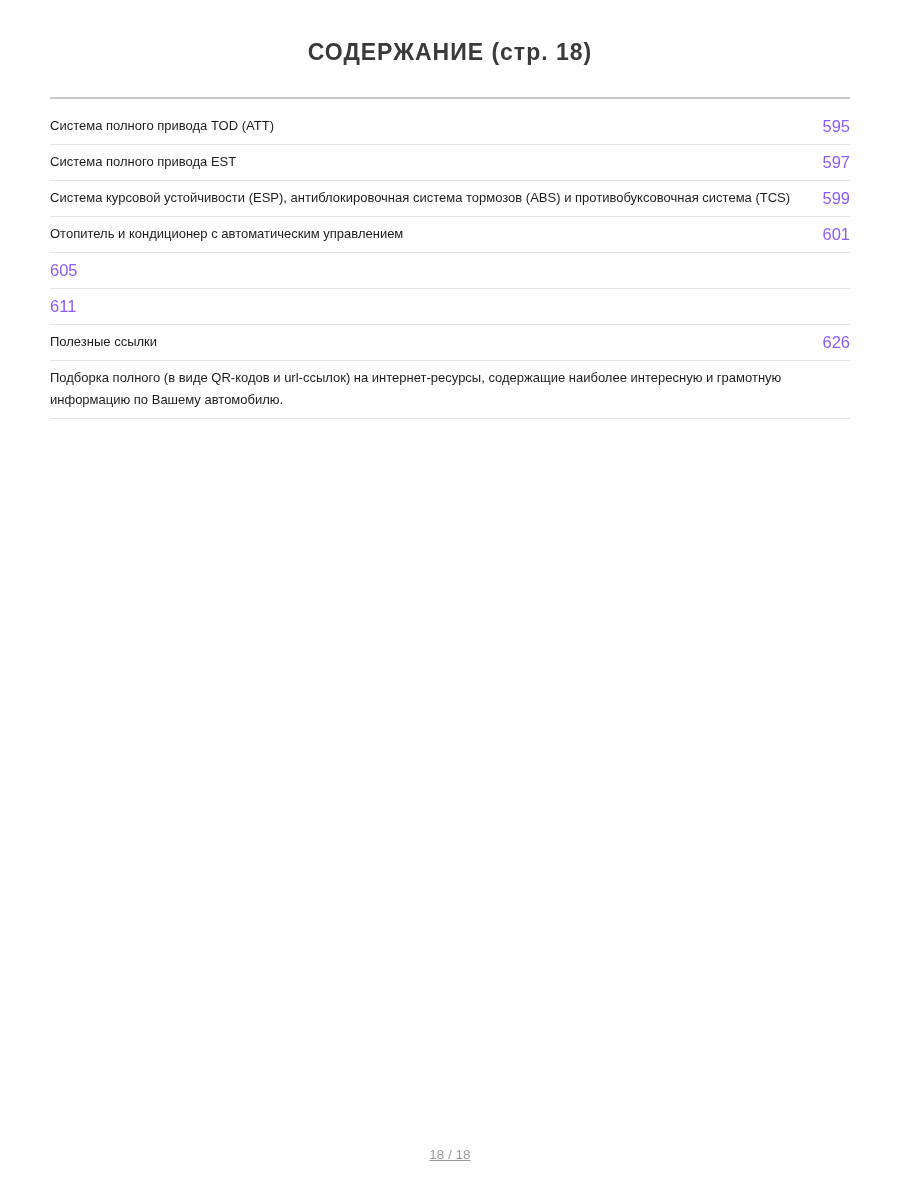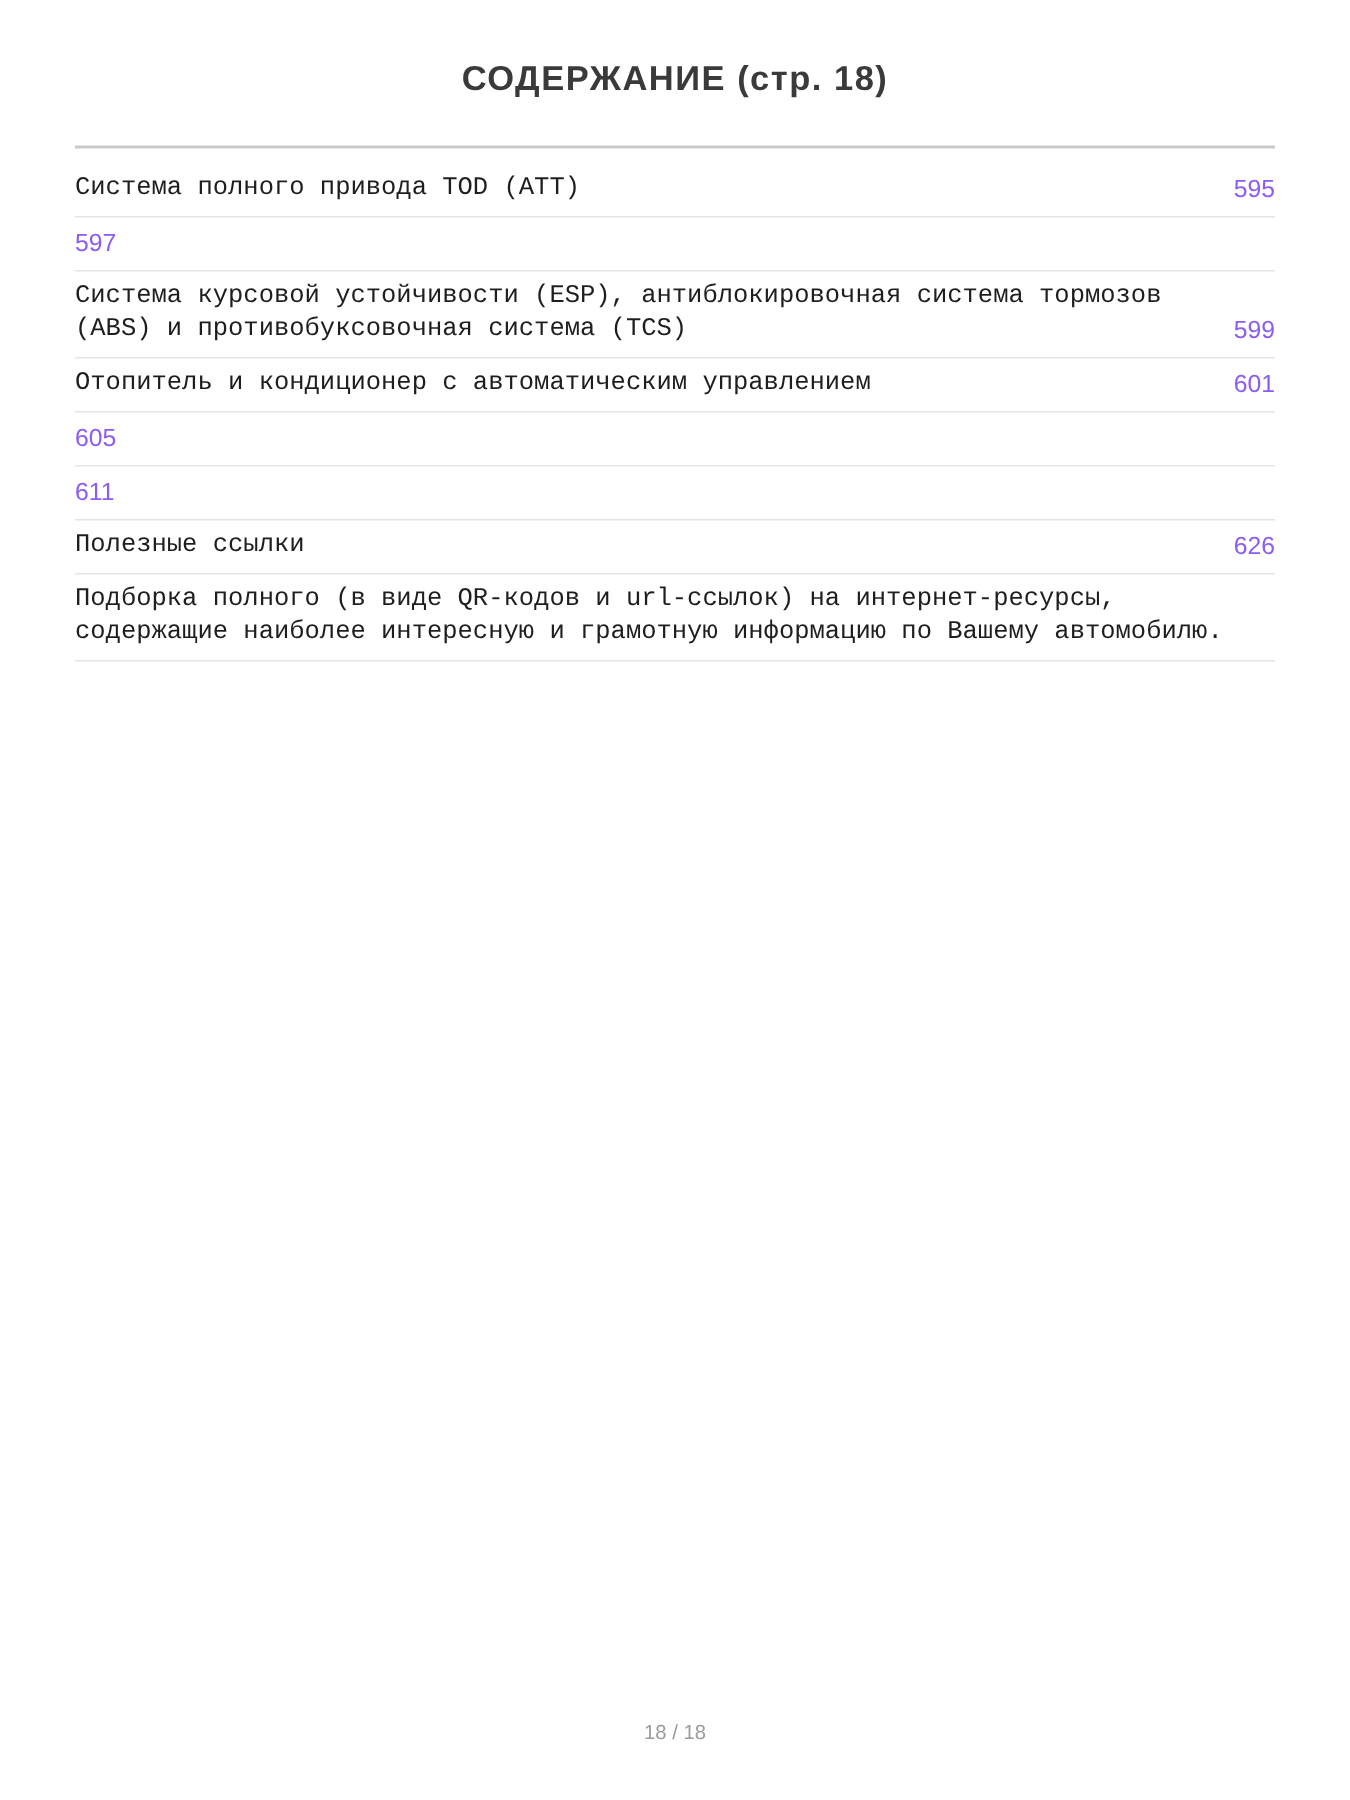--- a/index.html
+++ b/index.html
@@ -41,56 +41,57 @@
   }
   .toc-row {
     display: flex;
     justify-content: space-between;
     align-items: flex-end;
     gap: 18px;
     padding: 6px 0 7px 0;
     border-bottom: 1px solid #e4e4e4;
   }
   .toc-row .row-label {
-    font-size: 17px;
+    font-size: 13px;
     line-height: 22px;
     color: #1e1e1e;
-    font-family: Liberation Mono, monospace;
   }
   .toc-row .row-page {
     font-size: 16.5px;
     line-height: 22px;
     color: #8b5cf6;
     white-space: nowrap;
     flex: 0 0 auto;
   }
   .page-footer {
     position: absolute;
     left: 0;
     right: 0;
     bottom: 38px;
     text-align: center;
     font-size: 13.5px;
     color: #9b9b9b;
+    text-decoration: underline;
   }
 </style>
 </head>
 <body>
 
 <div class="page">
   <div class="content">
     <h1 class="page-title">СОДЕРЖАНИЕ (стр. 18)</h1>
     <hr class="title-rule">
     <ul class="toc-list" id="toc-list">
   <li class="toc-row">
     <span class="row-label">Система полного привода TOD (ATT)</span>
     <span class="row-page">595</span>
   </li>
 
   <li class="toc-row">
+    <span class="row-label">Система полного привода EST</span>
     <span class="row-page">597</span>
   </li>
 
   <li class="toc-row">
     <span class="row-label">Система курсовой устойчивости (ESP), антиблокировочная система тормозов (ABS) и противобуксовочная система (TCS)</span>
     <span class="row-page">599</span>
   </li>
 
   <li class="toc-row">
     <span class="row-label">Отопитель и кондиционер с автоматическим управлением</span>

